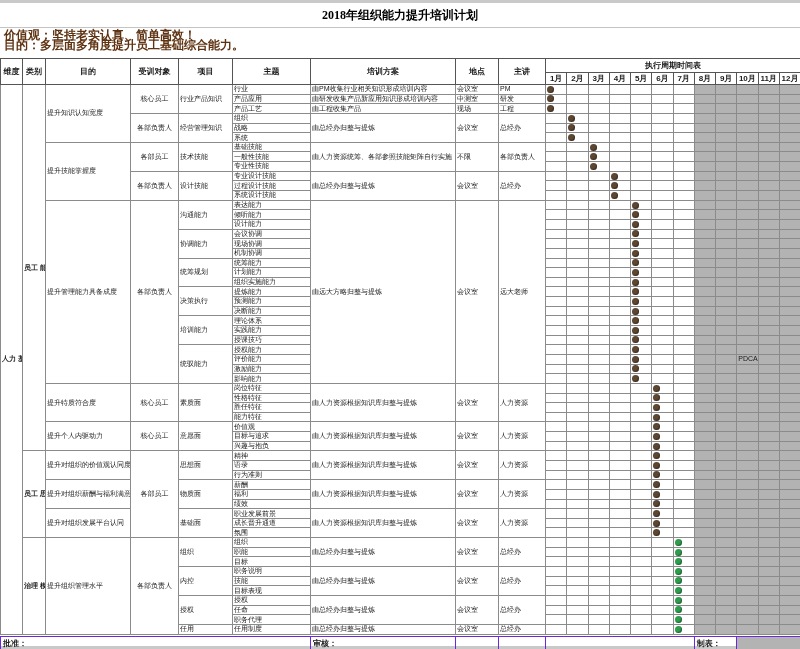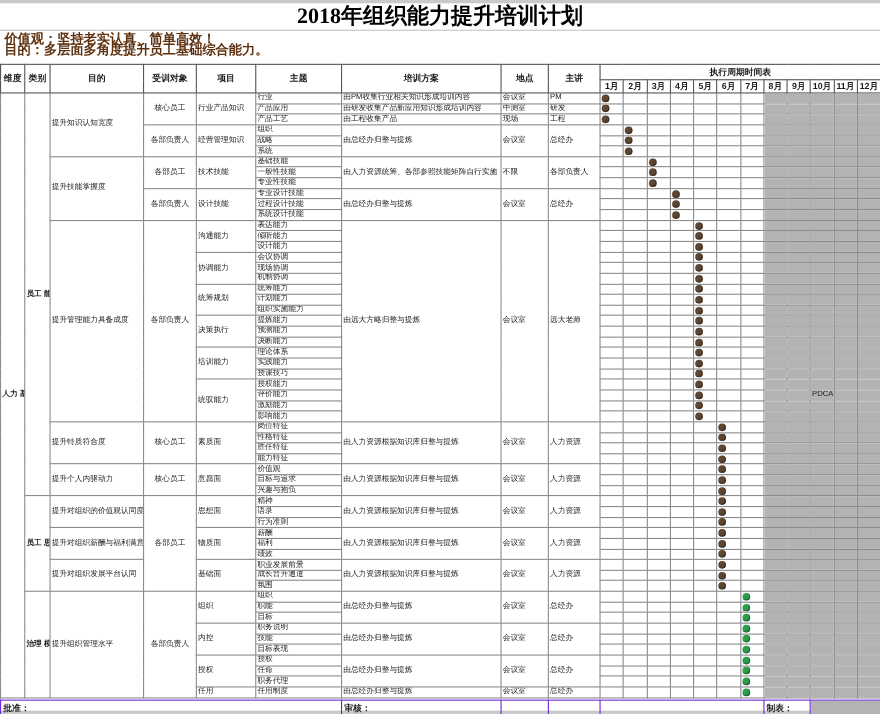--- a/index.html
+++ b/index.html
@@ -1,20 +1,20 @@
 <!DOCTYPE html>
 <html><head>
 <meta charset="utf-8">
 <style>
   html,body{margin:0;padding:0;}
   .page{width:800px;height:649px;background:#c9c9c9;position:relative;overflow:hidden;
         font-family:"Liberation Sans",sans-serif;}
   .sheet{position:absolute;top:3px;left:0;width:800px;height:643px;background:#ffffff;}
   .title{height:24px;line-height:24px;text-align:center;font-family:"Liberation Serif",serif;
-         font-weight:bold;font-size:20px;color:#000;border-bottom:1px solid #c4c4c4;}
+         font-weight:bold;font-size:12px;color:#000;border-bottom:1px solid #c4c4c4;}
   .intro{padding:2px 0 0 4px;height:28px;}
   .intro div{font-size:12px;font-weight:bold;color:#5f3312;line-height:10px;white-space:nowrap;}
   table{border-collapse:collapse;table-layout:fixed;width:800px;}
   #grid{border:1px solid #fca5a5;}
   #grid th,#grid td{border:1px solid #8b8b8b;padding:0 1px;overflow:hidden;white-space:nowrap;
         font-size:7px;line-height:8px;color:#1a1a1a;}
   #grid th{border-color:#555;font-size:8px;font-weight:bold;text-align:center;background:#fff;}
   .h1 th{height:13px;}
   .h2 th{height:11px;font-size:7px;text-align:left;padding-left:2px;margin-left:16px;}
   #grid tbody tr{height:9.65px;}

